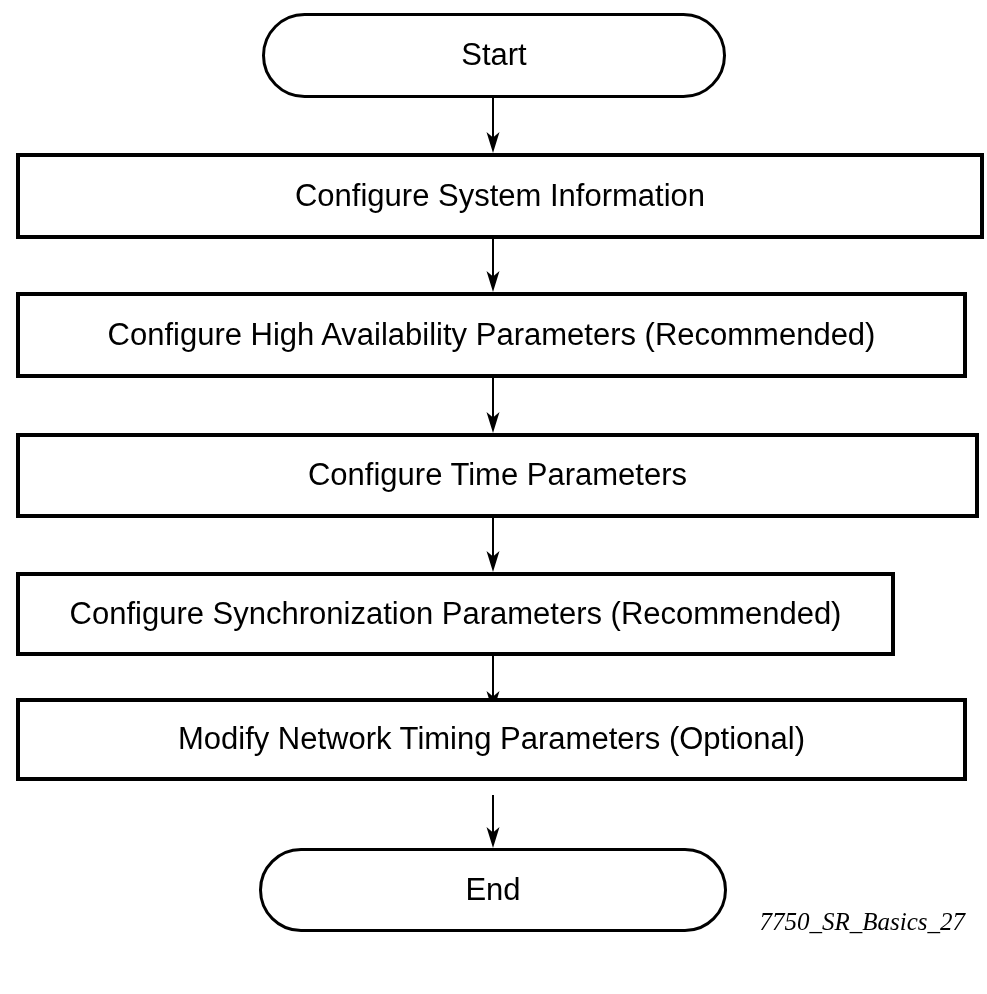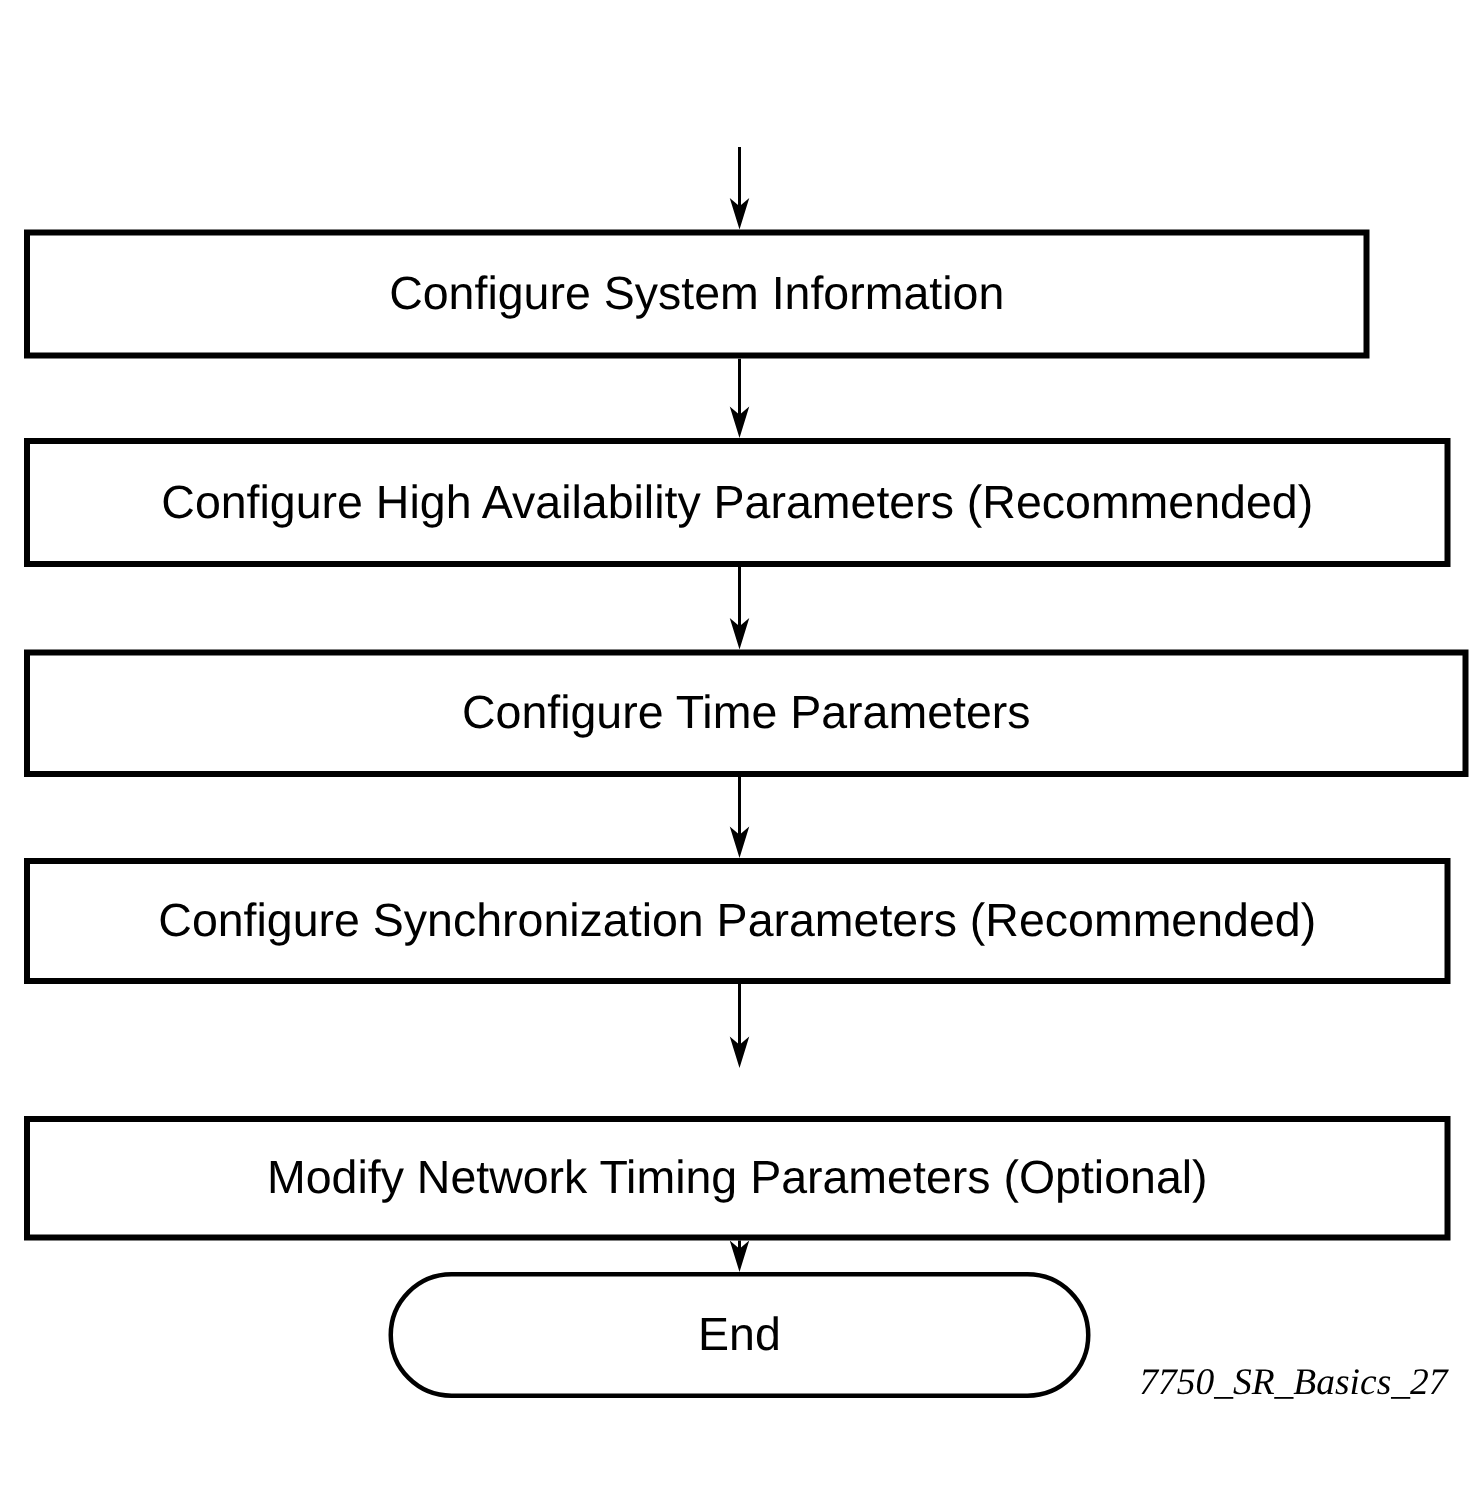--- a/index.html
+++ b/index.html
@@ -45,25 +45,25 @@
     border-radius: 44px;
   }
 
   .process {
     border: 4px solid #000000;
   }
 
   #node-start { left: 262px; top: 13px;  width: 464px; height: 85px; }
   #node-end   { left: 259px; top: 848px; width: 468px; height: 84px; align-items: center; }
 
-  #node-step1 { left: 16px; top: 153px; width: 897px; height: 86px; }
+  #node-step1 { left: 16px; top: 153px; width: 968px; height: 86px; }
   #node-step2 { left: 16px; top: 292px; width: 951px; height: 86px; justify-content: center; }
   #node-step3 { left: 16px; top: 433px; width: 963px; height: 85px; }
-  #node-step4 { left: 16px; top: 572px; width: 951px; height: 84px; }
-  #node-step5 { left: 16px; top: 744px; width: 951px; height: 83px; }
+  #node-step4 { left: 16px; top: 572px; width: 879px; height: 84px; }
+  #node-step5 { left: 16px; top: 698px; width: 951px; height: 83px; }
 
   .caption {
     position: absolute;
     right: 22px;
     top: 908px;
     font-family: "Liberation Serif", serif;
     font-style: italic;
     font-size: 25px;
     color: #000000;
     white-space: nowrap;
@@ -100,20 +100,23 @@
       <line x1="493" y1="656" x2="493" y2="698" stroke="#000000" stroke-width="2"></line>
       <path d="M493,712 L486.5,691 L493,696.5 L499.5,691 Z" fill="#000000"></path>
     </g>
 
     <g>
       <line x1="493" y1="795" x2="493" y2="834" stroke="#000000" stroke-width="2"></line>
       <path d="M493,848 L486.5,827 L493,832.5 L499.5,827 Z" fill="#000000"></path>
     </g>
   </svg>
 
+  <div class="node terminator" id="node-start">
+    <span>Start</span>
+  </div>
 
   <div class="node process" id="node-step1">
     <span>Configure System Information</span>
   </div>
 
   <div class="node process" id="node-step2">
     <span>Configure High Availability Parameters (Recommended)</span>
   </div>
 
   <div class="node process" id="node-step3">

